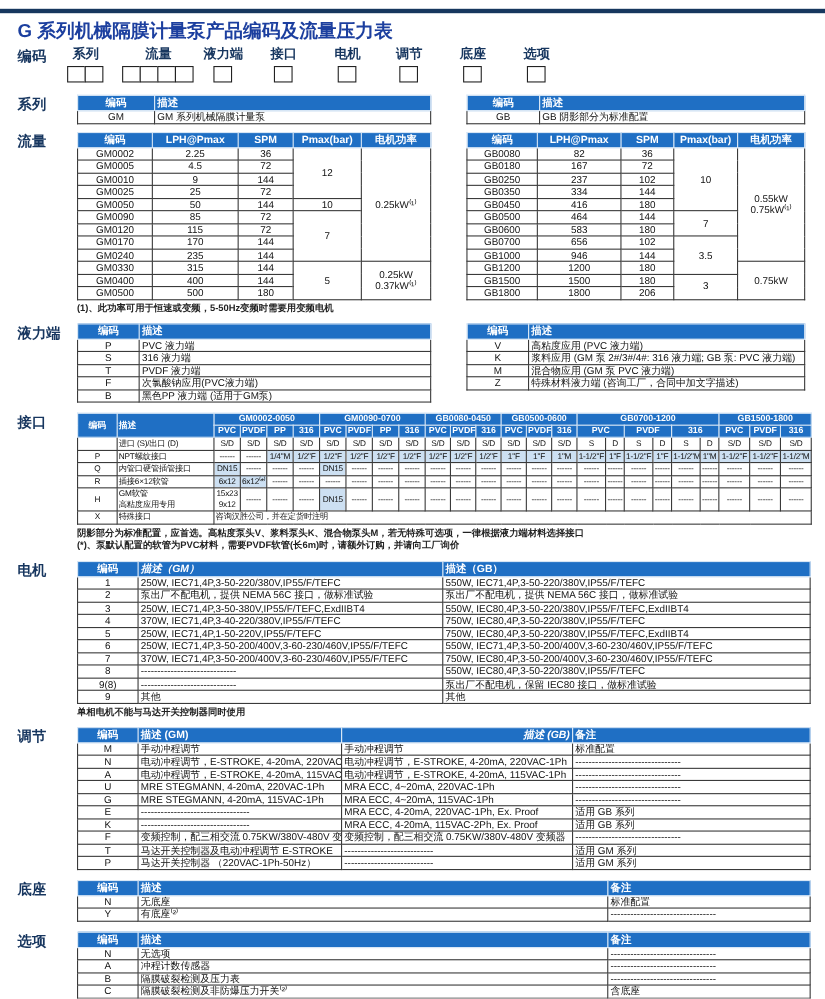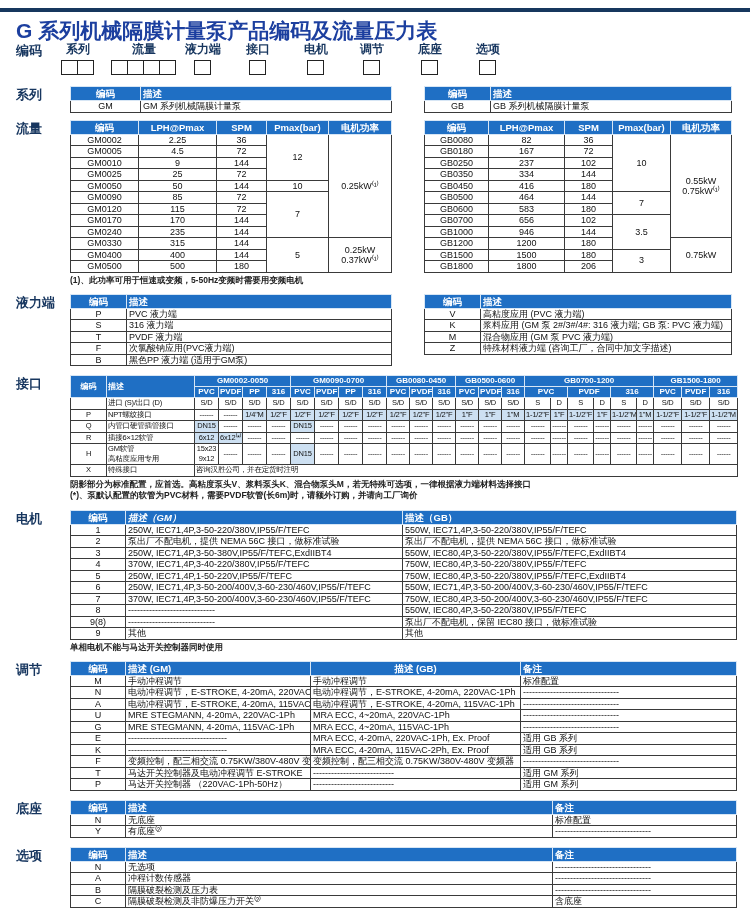--- a/index.html
+++ b/index.html
@@ -1,19 +1,19 @@
 <!DOCTYPE html>
 <html><head>
 <meta charset="utf-8">
 <style>
   html,body{margin:0;padding:0;background:#fff;}
   .page{width:750px;height:908px;position:relative;overflow:hidden;background:#fff;
         font-family:"Liberation Sans",sans-serif;color:#111;}
   .top-rule{position:absolute;left:0;top:8px;width:750px;height:4px;background:#17375e;}
-  .title{position:absolute;left:16px;top:17px;font-size:21px;font-weight:bold;color:#1c3f9f;}
+  .title{position:absolute;left:16px;top:17px;font-size:17px;font-weight:bold;color:#1c3f9f;}
 
   .sec-label{font-size:13px;font-weight:bold;color:#17365f;}
   .content{position:absolute;left:0;top:42px;width:750px;}
   .section{position:relative;display:flex;align-items:flex-start;}
   .section .sec-label{width:70px;padding-left:16px;box-sizing:border-box;flex:none;}
   .sec-body{flex:none;}
 
   
   .code-row{position:relative;height:40px;}
   .cg{position:absolute;top:0;text-align:center;}
@@ -129,21 +129,21 @@
             </colgroup>
           <thead>
               <tr>
             <th>编码</th>
             <th style="text-align:left;">描述</th>
           </tr>
             </thead>
           <tbody>
               <tr>
                 <td class="cd">GB</td>
-                <td class="lb">GB 系列机械隔膜计量泵</td>
+                <td class="lb">GB 阴影部分为标准配置</td>
               </tr>
             </tbody>
         </table>
       </div>
     </div>
 
     <div class="section" style="margin-top:7px;">
       <span class="sec-label">流量</span>
       <div class="sec-body">
         <div style="display:flex;">
@@ -691,21 +691,21 @@
           <colgroup>
               <col style="width:55px">
               <col style="width:185px">
               <col style="width:210px">
               <col>
             </colgroup>
           <thead>
               <tr>
             <th>编码</th>
             <th style="text-align:left;">描述 (GM)</th>
-            <th style="text-align:center;">描述 (GB)</th>
+            <th style="text-align:right;font-style:italic;">描述 (GB)</th>
             <th style="text-align:left;">备注</th>
           </tr>
             </thead>
           <tbody>
               <tr>
                 <td class="cd">M</td>
                 <td class="lb">手动冲程调节</td>
                 <td class="lb">手动冲程调节</td>
                 <td class="lb">标准配置</td>
               </tr>

